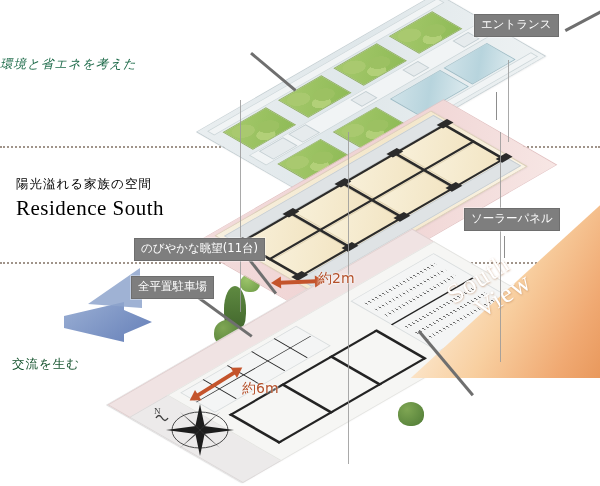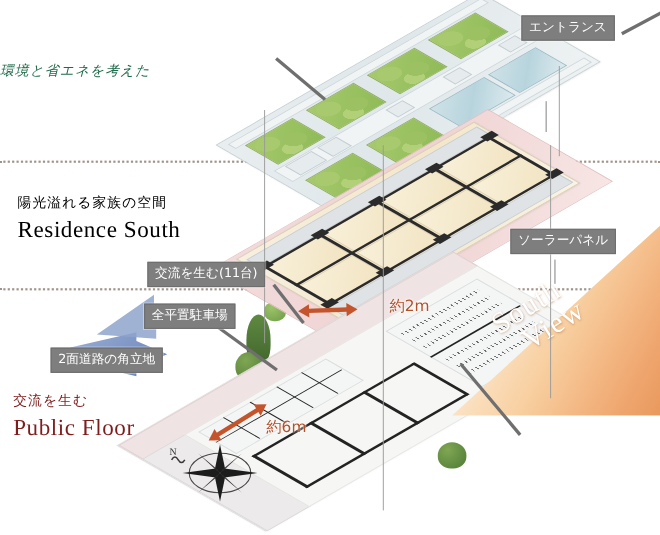--- a/index.html
+++ b/index.html
@@ -26,21 +26,21 @@
   .floor-cap .jp{
     font-size:12.5px;letter-spacing:1px;display:block;margin-bottom:3px;
     font-family:"DejaVu Sans",sans-serif;
   }
   .floor-cap .en{
     font-size:21px;display:block;letter-spacing:.5px;
     font-family:"Liberation Serif","DejaVu Serif",serif;
   }
   .cap-eco .jp,.cap-eco .en{color:#1e6b4a;}
   .cap-res .jp,.cap-res .en{color:#000000;}
-  .cap-pub .jp,.cap-pub .en{color:#7f1d1d;}
+  .cap-pub .jp,.cap-pub .en{color:#14532d;}
   .cap-eco{left:0;top:56px;font-style:italic;}
   .cap-res{left:16px;top:176px;}
   .cap-pub{left:12px;top:356px;}
 
   
   .chip{
     position:absolute;
     background:#7e7e7e;
     color:#ffffff;
     font-size:11.5px;
@@ -329,53 +329,51 @@
 
   <div class="floor-cap cap-eco">
     <span class="jp">環境と省エネを考えた</span>
   </div>
   <div class="floor-cap cap-res">
     <span class="jp">陽光溢れる家族の空間</span>
     <span class="en">Residence South</span>
   </div>
   <div class="floor-cap cap-pub">
     <span class="jp">交流を生む</span>
-    <span class="en">Public Floor</span>
   </div>
 
   <div class="leader" style="left:252px;top:52px;width:58px;transform:rotate(40deg);"></div>
 
   <div class="leader" style="left:470px;top:32px;width:96px;transform:rotate(152deg);transform-origin:100% 0;"></div>
 
   <div class="leader thin" style="left:497px;top:92px;width:28px;transform:rotate(90deg);transform-origin:0 0;"></div>
 
   <div class="leader" style="left:250px;top:258px;width:44px;transform:rotate(52deg);"></div>
 
   <div class="leader" style="left:196px;top:294px;width:70px;transform:rotate(36deg);"></div>
 
   <div class="leader thin" style="left:505px;top:236px;width:22px;transform:rotate(90deg);transform-origin:0 0;"></div>
 
   <div class="leader" style="left:420px;top:330px;width:84px;transform:rotate(50deg);"></div>
 
 
   <div class="chip" style="left:474px;top:14px;">エントランス</div>
 
 
-  <div class="chip" style="left:134px;top:238px;">交流を生む(11台)</div>
+  <div class="chip" style="left:134px;top:238px;">のびやかな眺望(11台)</div>
 
   <div class="chip" style="left:464px;top:208px;">ソーラーパネル</div>
 
   <div class="chip" style="left:131px;top:276px;">全平置駐車場</div>
 
-  <div class="chip" style="left:46px;top:316px;">2面道路の角立地</div>
 
 
   <div class="meas" style="left:276px;top:262px;">
     <div class="arrow2" style="left:4px;top:18px;width:36px;transform:rotate(-2deg);"></div>
-    <span class="txt" style="position:absolute;left:42px;top:8px;margin-left:36px;">約2m</span>
+    <span class="txt" style="position:absolute;left:42px;top:8px;">約2m</span>
   </div>
 
   <div class="meas" style="left:186px;top:358px;">
     <div class="arrow2" style="left:8px;top:24px;width:44px;transform:rotate(-32deg);"></div>
     <span class="txt" style="position:absolute;left:56px;top:22px;">約6m</span>
   </div>
 
   <svg id="compass" viewBox="0 0 92 60">
     <ellipse cx="50" cy="30" rx="28" ry="18" fill="none" stroke="#4a4a4a" stroke-width="1"></ellipse>
     <g fill="#1c1c1c">

